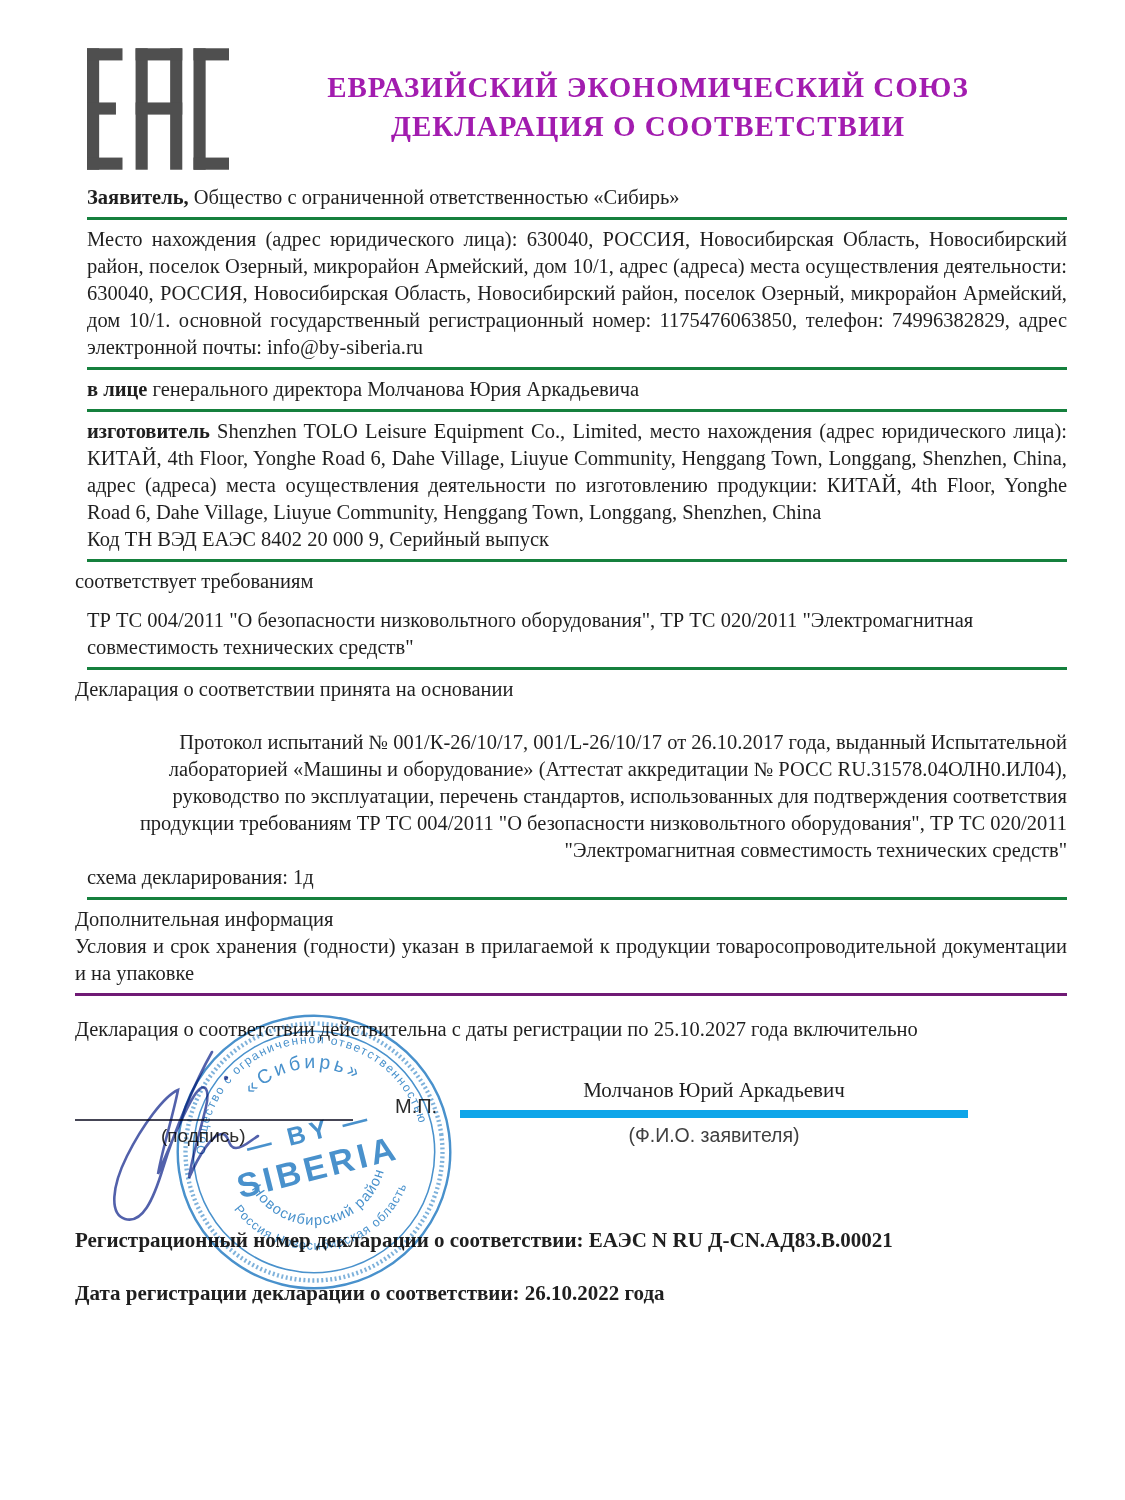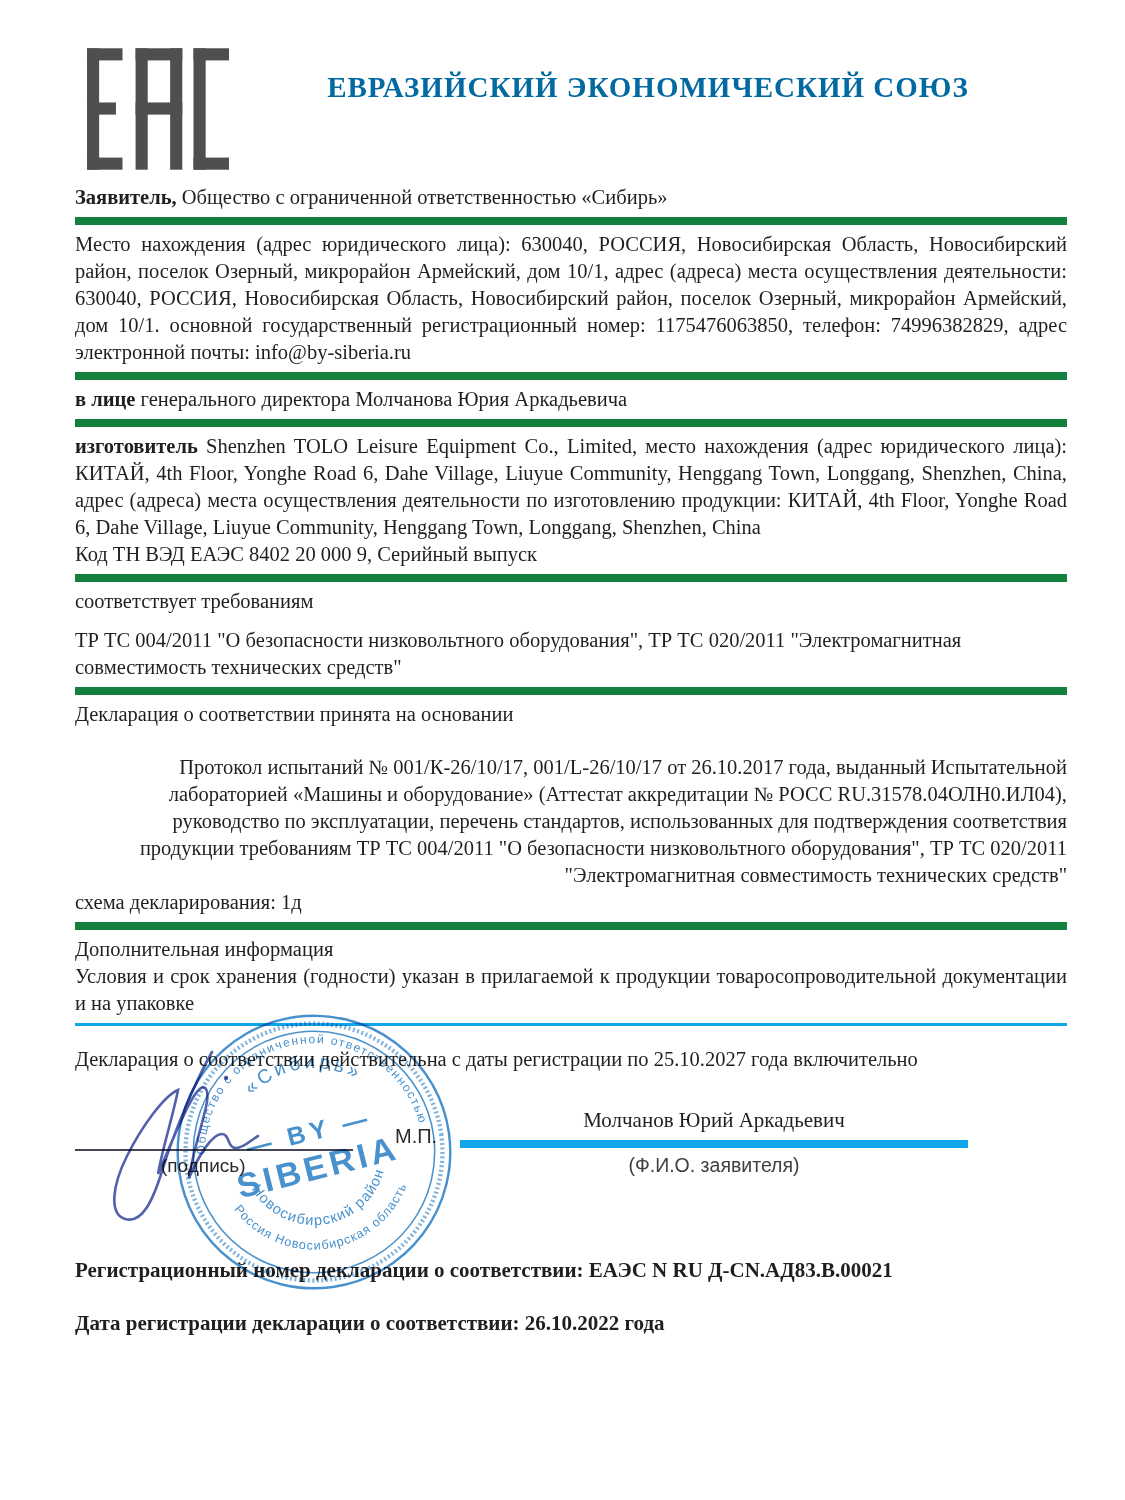--- a/index.html
+++ b/index.html
@@ -11,25 +11,25 @@
     padding:48px 58px 0 75px;
     font-family:"Liberation Serif", serif;
     color:#1f1f1f;
     overflow:hidden;
   }
   .hdr { display:flex; align-items:flex-start; margin-bottom:8px; }
   .eac-logo { width:142px; height:122px; flex:none; margin-left:12px; }
   .titles {
     flex:1; text-align:center; font-weight:bold;
     font-size:29px; line-height:39px; letter-spacing:1px;
-    padding-top:20px; color:#0369a1;
+    padding-top:20px; color:#a21caf;
   }
   .row { font-size:20.5px; line-height:27px; padding:6px 0 6px 0; }
-  .rule  { border-bottom:8px solid #15803d; }
-  .thickrule { border-bottom:3px solid #0ea5e9; }
+  .rule  { border-bottom:3px solid #15803d;margin-left:12px; }
+  .thickrule { border-bottom:3px solid #701a75; }
   .lbl { font-weight:bold; }
   .just { text-align:justify; }
   .heading { font-weight:normal; }
   .gap-top { margin-top:14px;text-align:right; }
   p { margin:0; }
 
   
   .sig-area { position:relative; height:152px; margin-top:6px; }
   .sig-line {
     position:absolute; left:0; top:64px; width:278px;
@@ -91,20 +91,21 @@
         <rect x="52" y="0" width="50" height="13"></rect>
         <rect x="52" y="58" width="50" height="13"></rect>
 
         <rect x="114" y="0" width="13" height="130"></rect>
         <rect x="114" y="0" width="38" height="13"></rect>
         <rect x="114" y="117" width="38" height="13"></rect>
       </g>
     </svg>
     <div class="titles">
       <div>ЕВРАЗИЙСКИЙ ЭКОНОМИЧЕСКИЙ СОЮЗ</div>
+      <div>ДЕКЛАРАЦИЯ О СООТВЕТСТВИИ</div>
     </div>
   </div>
 
   <div class="row rule">
     <span class="lbl">Заявитель,</span>
     <span>Общество с ограниченной ответственностью «Сибирь»</span>
   </div>
 
   <div class="row rule just">
     <p>Место нахождения (адрес юридического лица): 630040, РОССИЯ, Новосибирская Область, Новосибирский район, поселок Озерный, микрорайон Армейский, дом 10/1, адрес (адреса) места осуществления деятельности: 630040, РОССИЯ, Новосибирская Область, Новосибирский район, поселок Озерный, микрорайон Армейский, дом 10/1. основной государственный регистрационный номер: 1175476063850, телефон: 74996382829, адрес электронной почты: info@by-siberia.ru</p>

